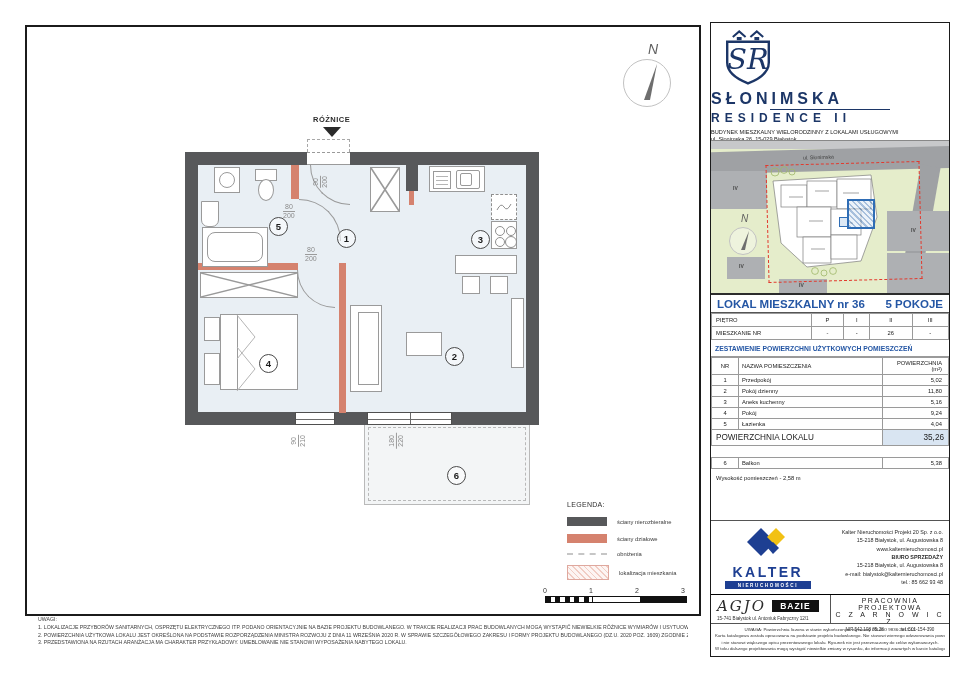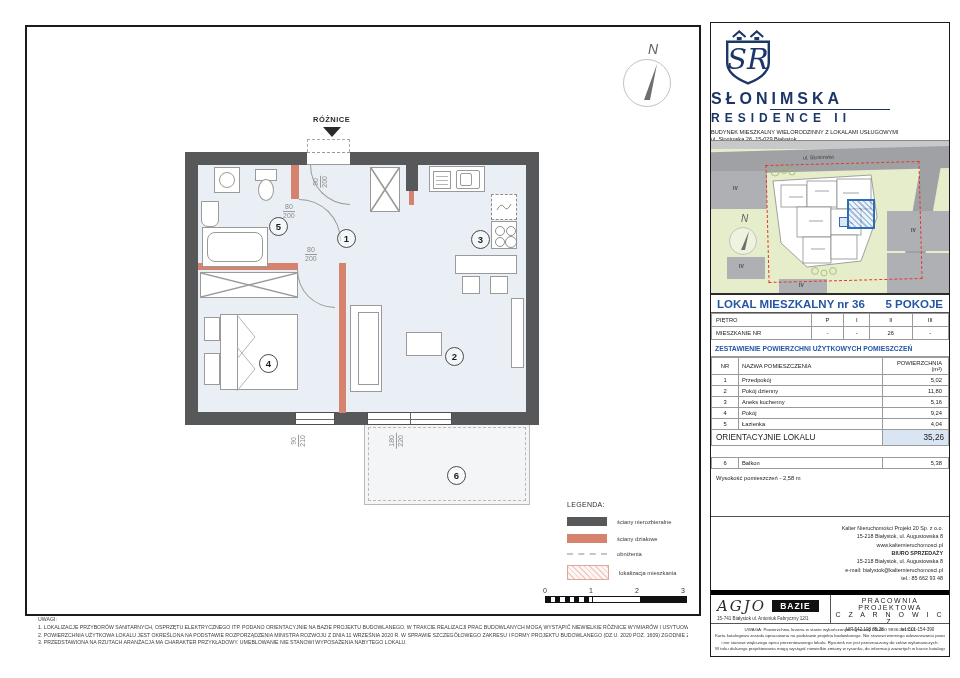--- a/index.html
+++ b/index.html
@@ -69,21 +69,21 @@
   .gap-row{height:12px;}
   #height-note{font-size:5.8px;color:#222;padding:6px 5px;}
   #filler{flex:1;}
   
   #kalter{border-top:1px solid #555;height:74px;display:flex;align-items:center;padding:4px 6px;box-sizing:border-box;}
   #kalter-left{width:45%;text-align:center;}
   #kalter-word{font-size:14px;font-weight:bold;color:#1e3f92;letter-spacing:2.5px;margin-top:1px;}
   #kalter-bar{background:#1e3f92;color:#fff;font-size:4.6px;letter-spacing:1.6px;padding:1.5px 0;margin:1px 8px 0;font-weight:bold;}
   #kalter-right{flex:1;text-align:right;font-size:5.4px;color:#2a2a2a;line-height:1.55;}
   
-  #agjo{border-top:5px solid #000000;height:28px;display:flex;}
+  #agjo{border-top:1px solid #000000;height:28px;display:flex;}
   #agjo-left{width:50%;padding:2px 6px;box-sizing:border-box;}
   #agjo-row{display:flex;align-items:center;gap:6px;}
   #agjo-script{font-family:"DejaVu Serif",serif;font-style:italic;font-size:15px;color:#2b2b2b;letter-spacing:2px;}
   #arch-box{background:#111;color:#fff;font-size:8.5px;font-weight:bold;padding:1px 8px;letter-spacing:1px;}
   #agjo-addr{font-size:4.6px;color:#333;margin-top:1px;white-space:nowrap;}
   #agjo-right{flex:1;border-left:1px solid #555;text-align:center;padding-top:2px;}
   #prac1{font-size:7px;letter-spacing:1.5px;color:#222;}
   #prac2{font-size:7px;letter-spacing:3px;color:#222;}
   #prac3{font-size:4.6px;color:#333;margin-top:2px;display:flex;justify-content:space-around;padding:0 6px;}
   
@@ -396,39 +396,48 @@
         <td class="c">4</td>
         <td>Pokój</td>
         <td class="r">9,24</td>
       </tr>
       <tr>
         <td class="c">5</td>
         <td>Łazienka</td>
         <td class="r">4,04</td>
       </tr>
       <tr class="total">
-        <td colspan="2">ORIENTACYJNIE LOKALU</td>
+        <td colspan="2">POWIERZCHNIA LOKALU</td>
         <td class="r">35,26</td>
       </tr>
       <tr class="gap-row">
             <td colspan="3" style="border-left:none;border-right:none;border-bottom:none;"></td>
           </tr>
       <tr>
         <td class="c">6</td>
         <td>Balkon</td>
         <td class="r">5,38</td>
       </tr>
     </tbody>
       </table>
 
     <div id="height-note">Wysokość pomieszczeń - 2,58 m</div>
 
     <div id="filler"></div>
 
     <div id="kalter">
+      <div id="kalter-left">
+        <svg width="46" height="34" viewBox="0 0 46 34">
+          <polygon points="2,17 16,3 30,17 16,31" fill="#1e3f92"></polygon>
+          <polygon points="22,12 31,3 40,12 31,21" fill="#f2c114"></polygon>
+          <polygon points="22,22 28,17 34,23 28,29" fill="#1e3f92"></polygon>
+        </svg>
+        <div id="kalter-word">KALTER</div>
+        <div id="kalter-bar">NIERUCHOMOŚCI</div>
+      </div>
       <div id="kalter-right">
         <div>Kalter Nieruchomości Projekt 20  Sp. z o.o.</div>
         <div>15-218 Białystok, ul. Augustowska 8</div>
         <div>www.kalternieruchomosci.pl</div>
         <div style="font-weight:bold;">BIURO SPRZEDAŻY</div>
         <div>15-218 Białystok, ul. Augustowska 8</div>
         <div>e-mail: bialystok@kalternieruchomosci.pl</div>
         <div>tel.: 85 662 93 48</div>
       </div>
     </div>

